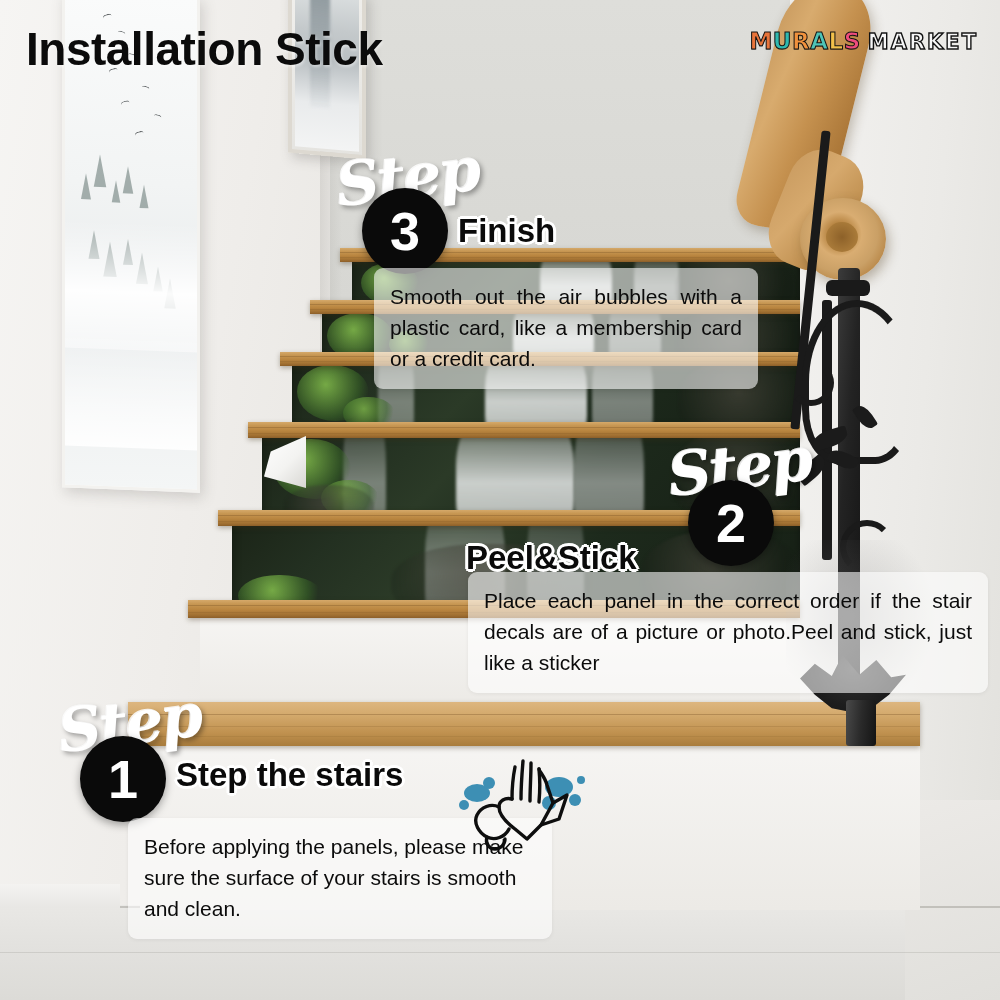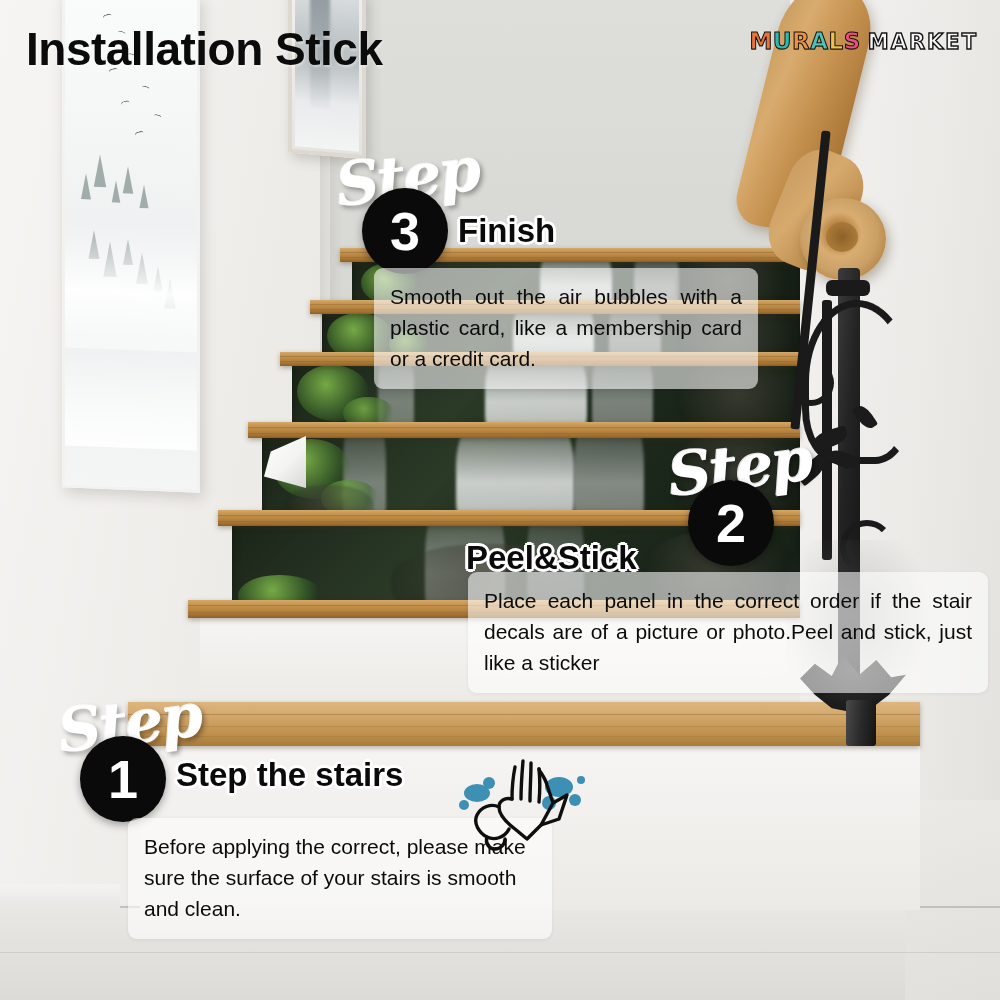--- a/index.html
+++ b/index.html
@@ -320,21 +320,21 @@
     <div class="step-heading" style="left:466px;top:519px;margin-top:20px;">Peel&amp;Stick</div>
     <div class="step-body" style="left:468px;top:572px;width:488px;">Place each panel in the correct order if the stair decals are of a picture or photo.Peel and stick, just like a sticker</div>
   </div>
 
   <div class="step-group">
     <div class="step-word" style="left:58px;top:688px;">Step</div>
     <div class="step-circle" style="left:80px;top:736px;">
       <span>1</span>
     </div>
     <div class="step-heading" style="left:176px;top:756px;">Step the stairs</div>
-    <div class="step-body nojust" style="left:128px;top:818px;width:392px;">Before applying the correct, please make sure the surface of your stairs is smooth and clean.</div>
+    <div class="step-body nojust" style="left:128px;top:818px;width:392px;">Before applying the panels, please make sure the surface of your stairs is smooth and clean.</div>
   </div>
 
   <div class="clean-icon">
     <svg viewBox="0 0 140 110" width="140" height="110" xmlns="http://www.w3.org/2000/svg">
       <g fill="#3d8fb4">
         <ellipse cx="22" cy="48" rx="13" ry="9"></ellipse>
         <circle cx="9" cy="60" r="5"></circle>
         <circle cx="34" cy="38" r="6"></circle>
         <ellipse cx="104" cy="42" rx="14" ry="10"></ellipse>
         <circle cx="120" cy="55" r="6"></circle>

